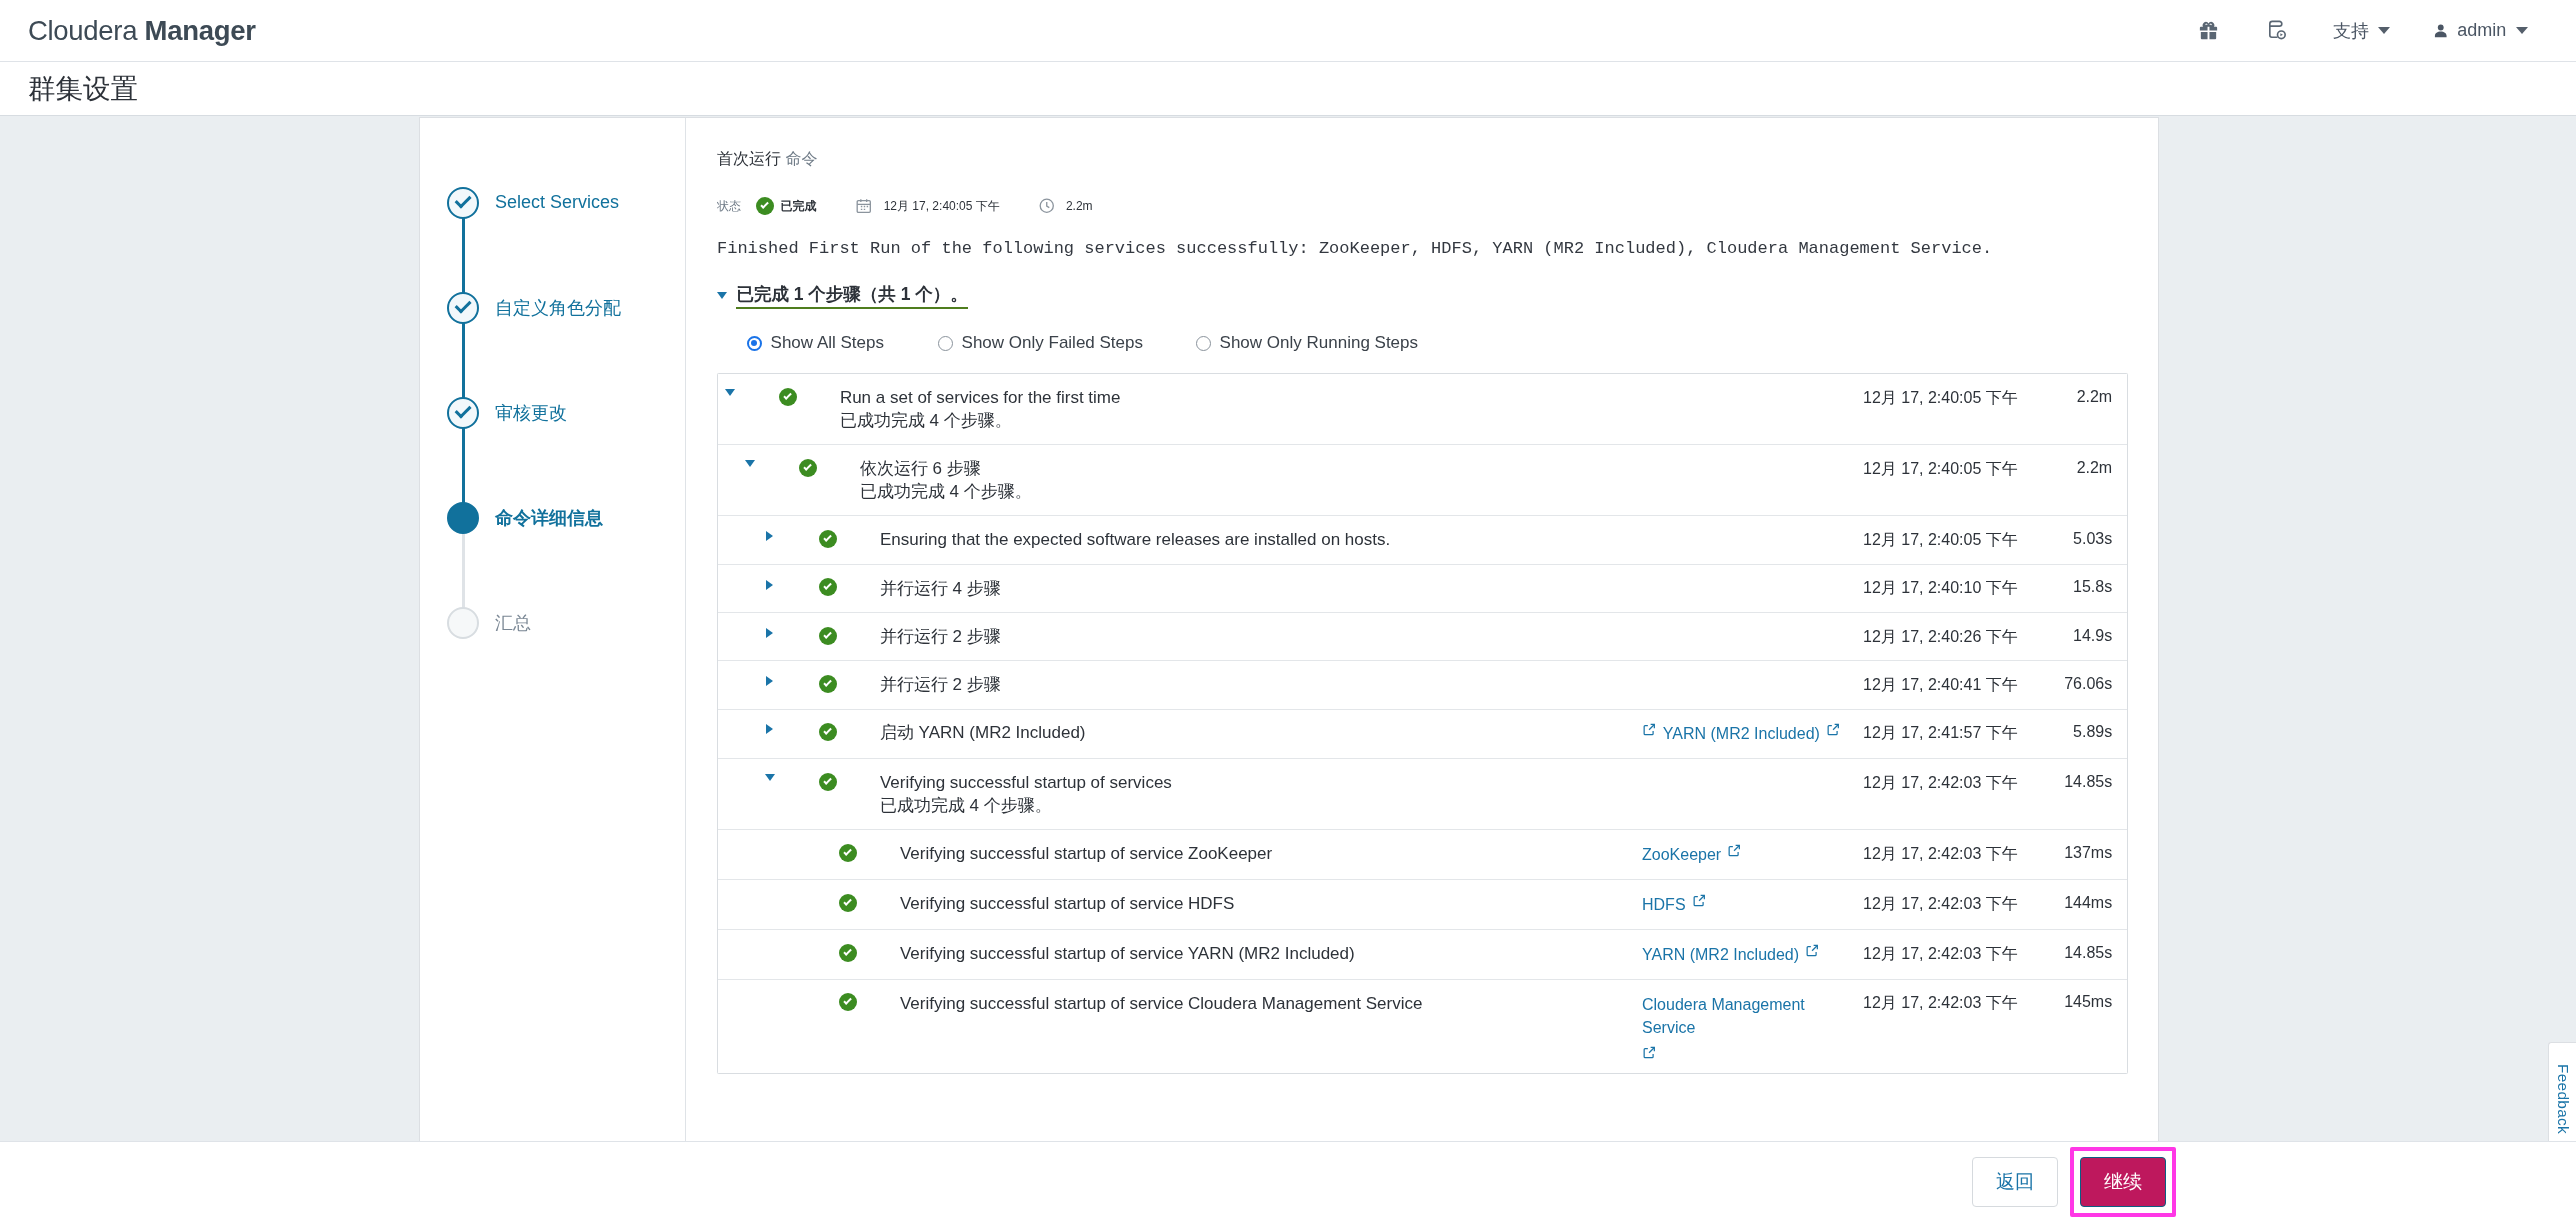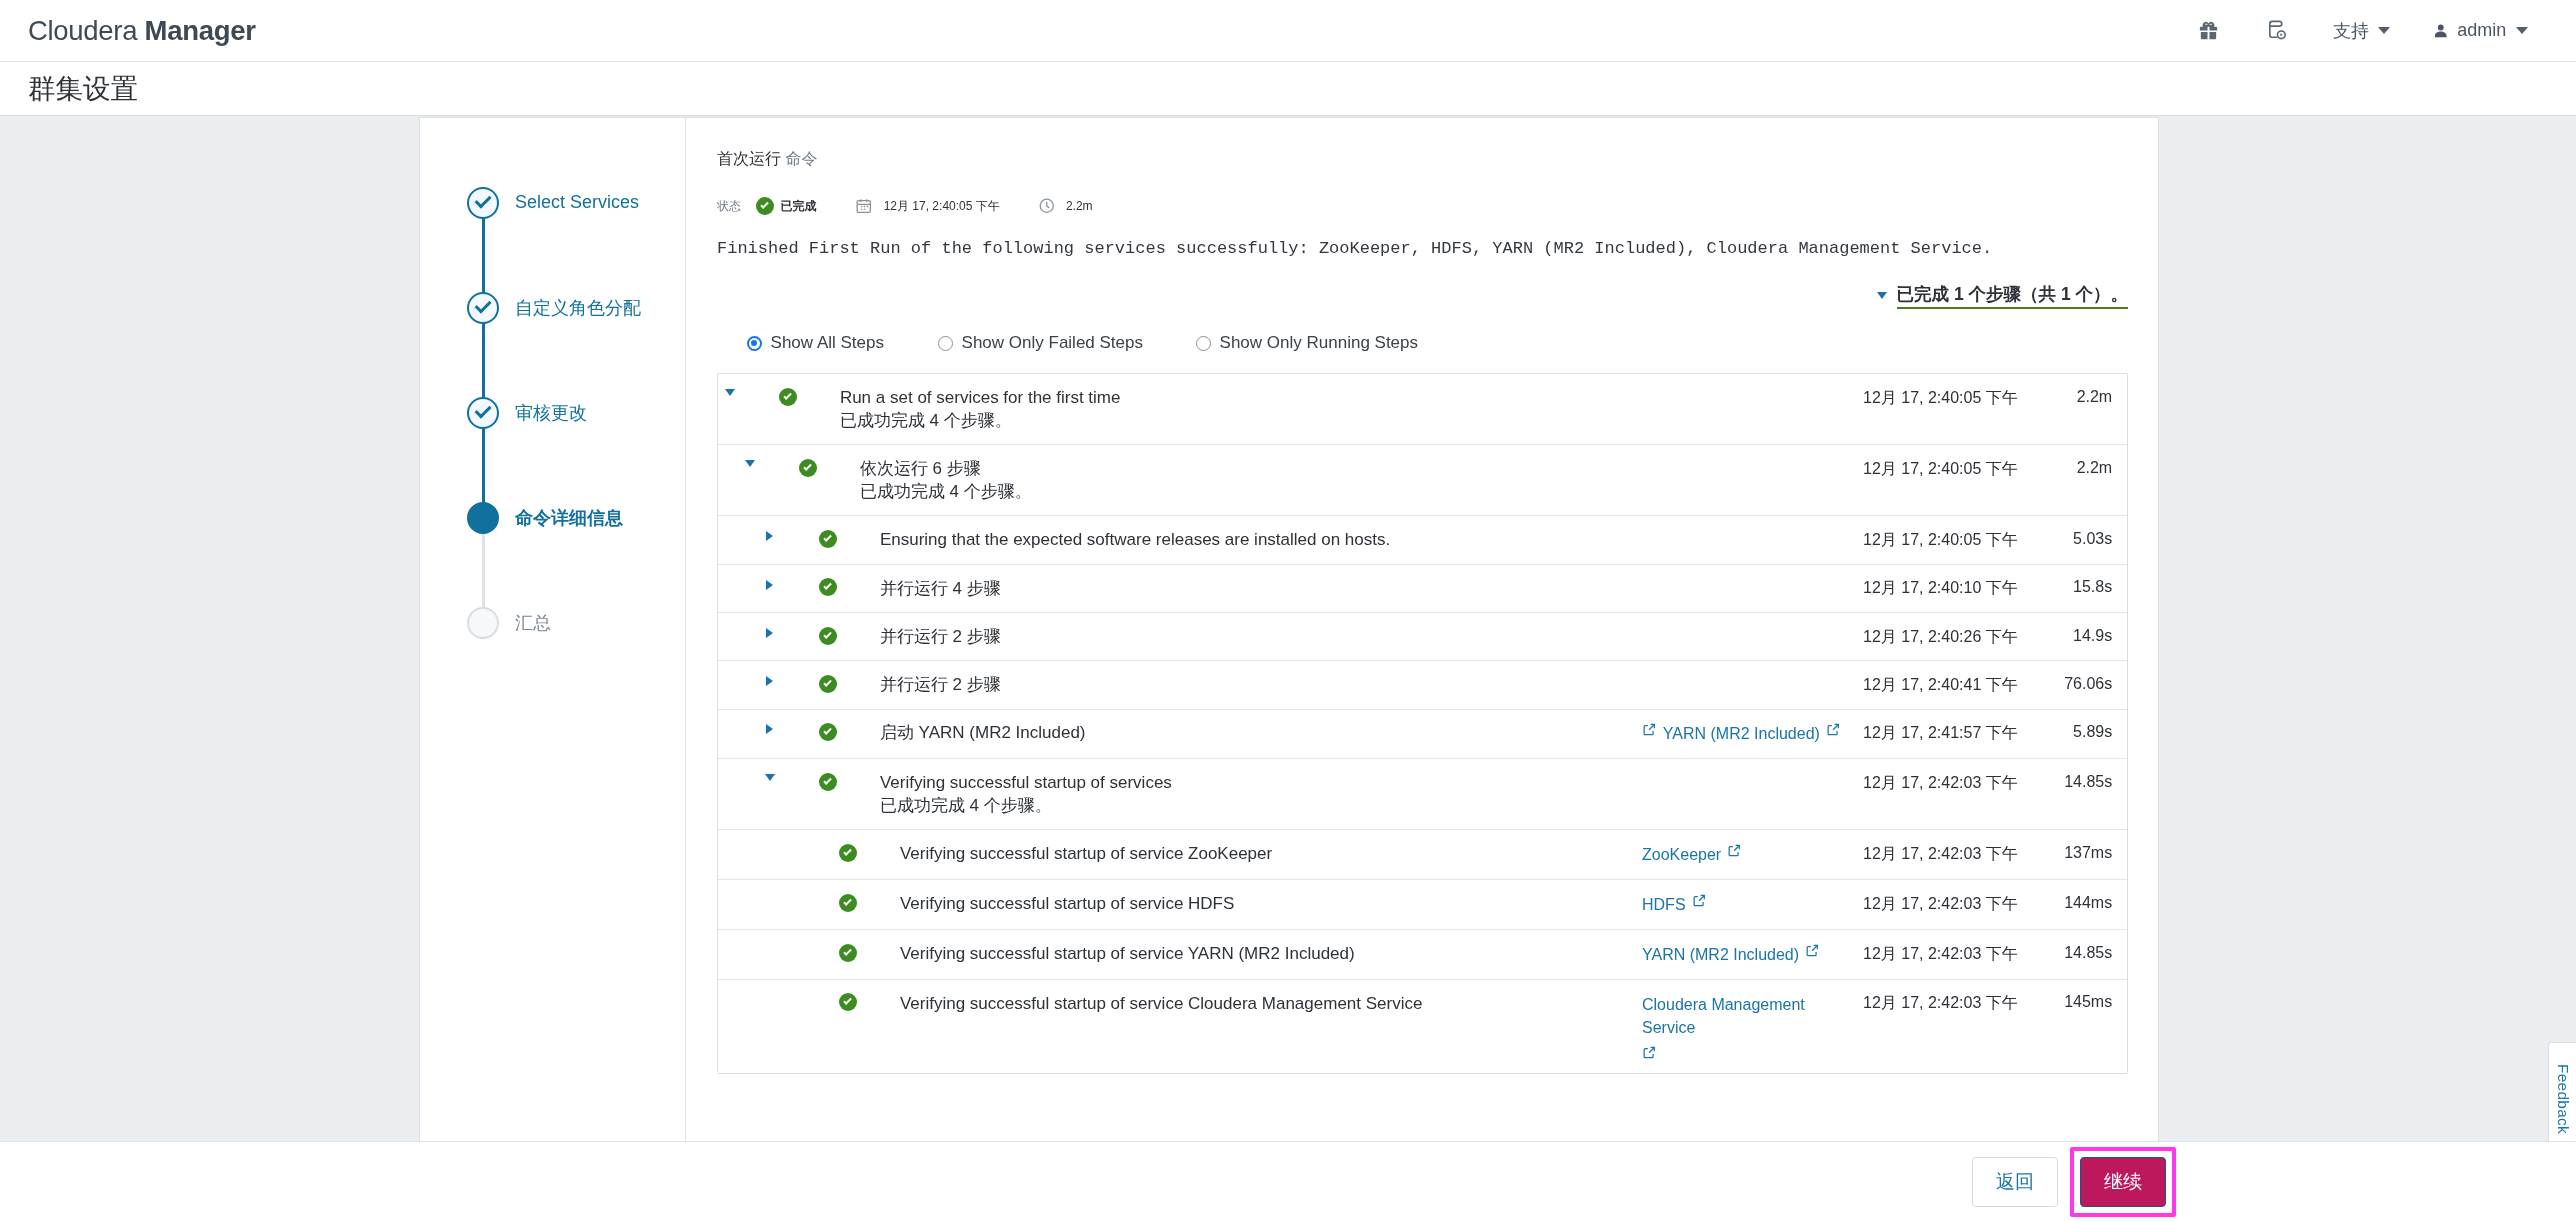--- a/index.html
+++ b/index.html
@@ -105,21 +105,20 @@
     height: 1026px;
     border-right: 0.7px solid #dfe3e7;
     padding-top: 32px;
   }
   .wstep {
     position: relative;
     display: flex;
     align-items: center;
     height: 105px;
     padding-left: 27px;
-    margin-left: 20px;
   }
   .wstep-bullet {
     position: relative;
     z-index: 2;
     width: 32px; height: 32px;
     border-radius: 50%;
     display: flex; align-items: center; justify-content: center;
     flex: none;
   }
   .wstep-bullet.done {
@@ -198,21 +197,20 @@
     font-size: 17px;
     color: #333840;
     margin-bottom: 24px;
   }
 
   .collapse-row {
     display: flex;
     align-items: center;
     gap: 9.4px;
     margin-bottom: 24px;
-    justify-content: flex-end;
   }
   .collapse-text {
     font-size: 17.5px;
     font-weight: 700;
     color: #2d3239;
     border-bottom: 2px solid #4f7d1e;
     padding-bottom: 1.3px;
   }
 
   .radio-row {

